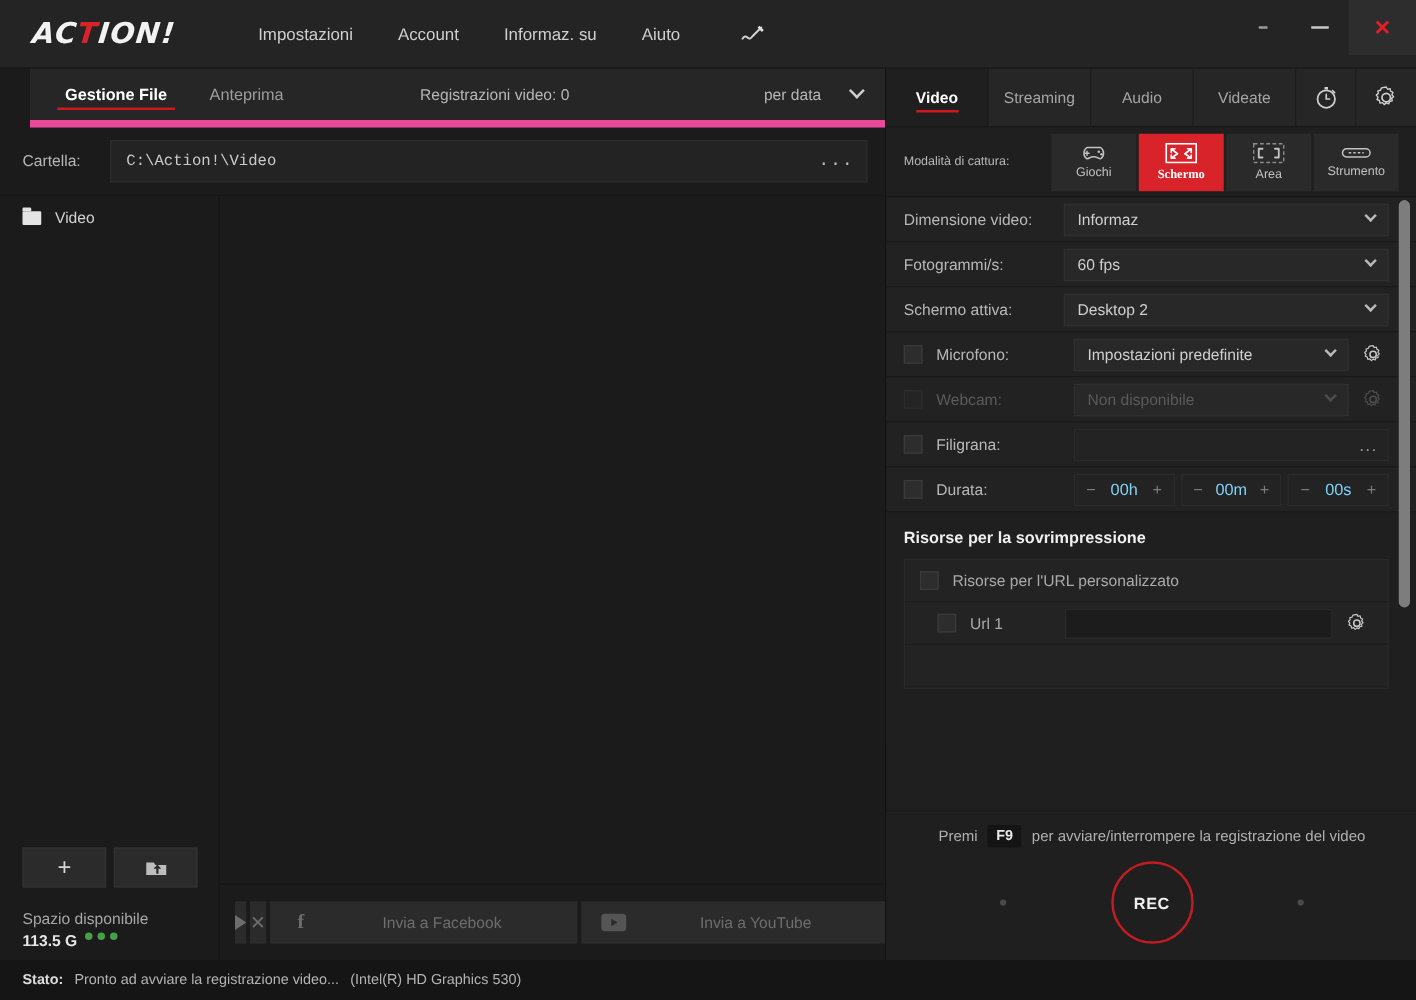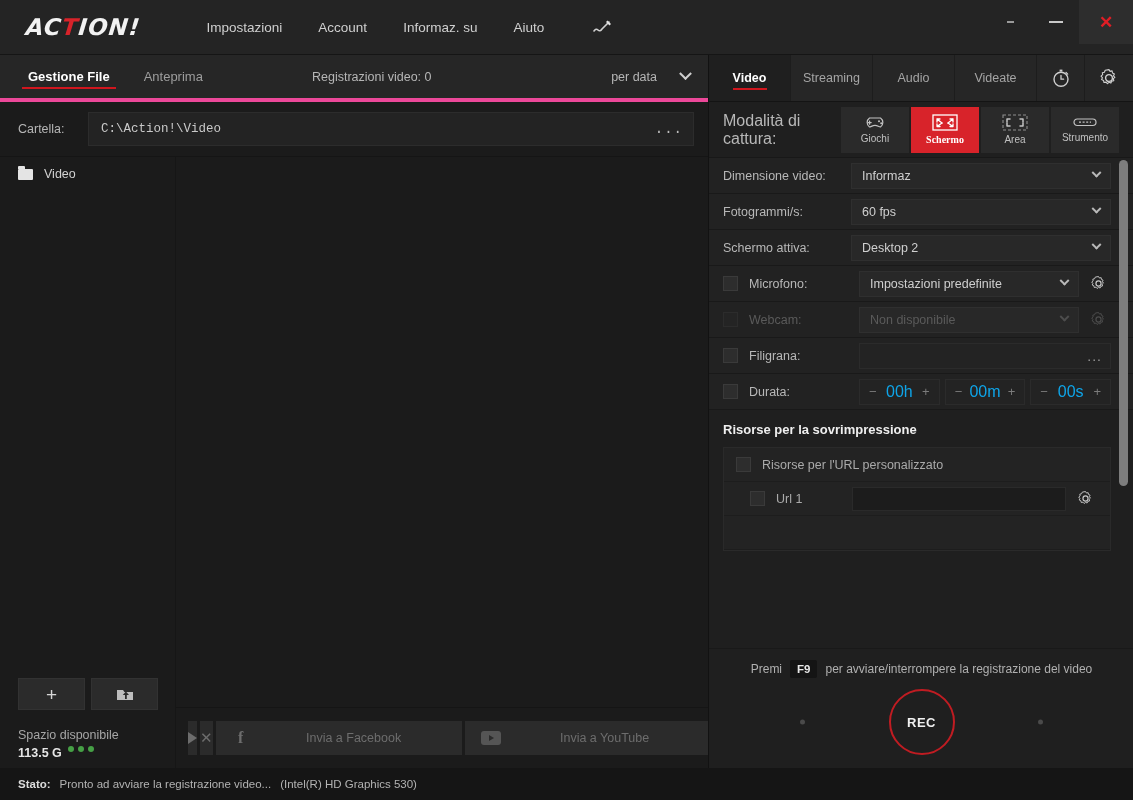--- a/index.html
+++ b/index.html
@@ -39,21 +39,21 @@
   .dash-wide { width: 14px; height: 2px; background: #c9c9c9; }
   .xmark { color: #e01e26; font-size: 17px; font-weight: bold; line-height: 1; }
 
   
   .left-panel {
     position: absolute; left: 0; top: 55px; width: 708px; height: 713px;
     background: #1b1b1b;
   }
   .lp-tabs {
     position: relative; height: 47px; background: #262626;
-    border-bottom: 4px solid #ec4899; display: flex; align-items: center;
+    border-bottom: 6px solid #ec4899; display: flex; align-items: center; margin-left: 24px;
   }
   .lp-tab {
     font-size: 13px; color: #9d9d9d; padding: 0 6px; margin-left: 22px;
     height: 47px; display: flex; align-items: center; position: relative;
   }
   .lp-tab:first-child { margin-left: 22px; }
   .lp-tab.active { color: #ffffff; font-weight: bold; }
   .lp-tab.active::after {
     content: ""; position: absolute; left: 0; right: 0; bottom: 11px;
     height: 2px; background: #d0161e;
@@ -160,21 +160,21 @@
     bottom: 11px; width: 34px; height: 2px; background: #d0161e;
   }
   .rp-ico-tab { width: 48px; flex: none; display: flex; align-items: center; justify-content: center;
       border-right: 1px solid #1d1d1d; }
   .rp-ico-tab:last-child { border-right: none; }
 
   .mode-row {
     height: 56px; display: flex; align-items: center; padding: 0 14px 0 14px;
     border-bottom: 1px solid #181818; background: #1f1f1f;
   }
-  .mode-label { font-size: 16px; color: #b8b8b8; flex: 1; }
+  .mode-label { font-size: 10px; color: #b8b8b8; flex: 1; }
   .mode-btns { display: flex; gap: 2px; }
   .mode-btn {
     width: 68px; height: 46px; background: #2a2a2a; display: flex; flex-direction: column;
     align-items: center; justify-content: center; gap: 3px;
   }
   .mode-btn.active { background: #d8232a; font-family: Liberation Serif, serif; }
   .mode-btn-lbl { font-size: 10px; color: #c0c0c0; }
   .mode-btn.active .mode-btn-lbl { color: #fff; font-weight: bold; }
 
   .settings-scroll {
@@ -208,21 +208,21 @@
     flex: 1; height: 26px; background: #232323; border: 1px solid #2b2b2b;
     position: relative;
   }
   .wm-box .dots-btn { top: 4px; right: 8px; position: absolute; color: #9a9a9a; }
   .dur-group { flex: 1; display: flex; gap: 5px; }
   .stepper {
     flex: 1; height: 26px; background: #232323; border: 1px solid #2b2b2b;
     display: flex; align-items: center; justify-content: space-between; padding: 0 9px;
   }
   .step-sign { color: #7b7b7b; font-size: 13px; line-height: 1; }
-  .step-val { color: #0ea5e9; font-size: 16px; }
+  .step-val { color: #7dd3fc; font-size: 13px; }
 
   .ovl-head {
     padding: 12px 0 10px 14px; font-size: 13px; color: #efefef; font-weight: bold;
     background: #1f1f1f;
   }
   .ovl-card { margin: 0 22px 0 14px; background: #232323; border: 1px solid #2a2a2a; }
   .ovl-row {
     height: 34px; display: flex; align-items: center; padding: 0 12px;
     border-bottom: 1px solid #1d1d1d;
   }

